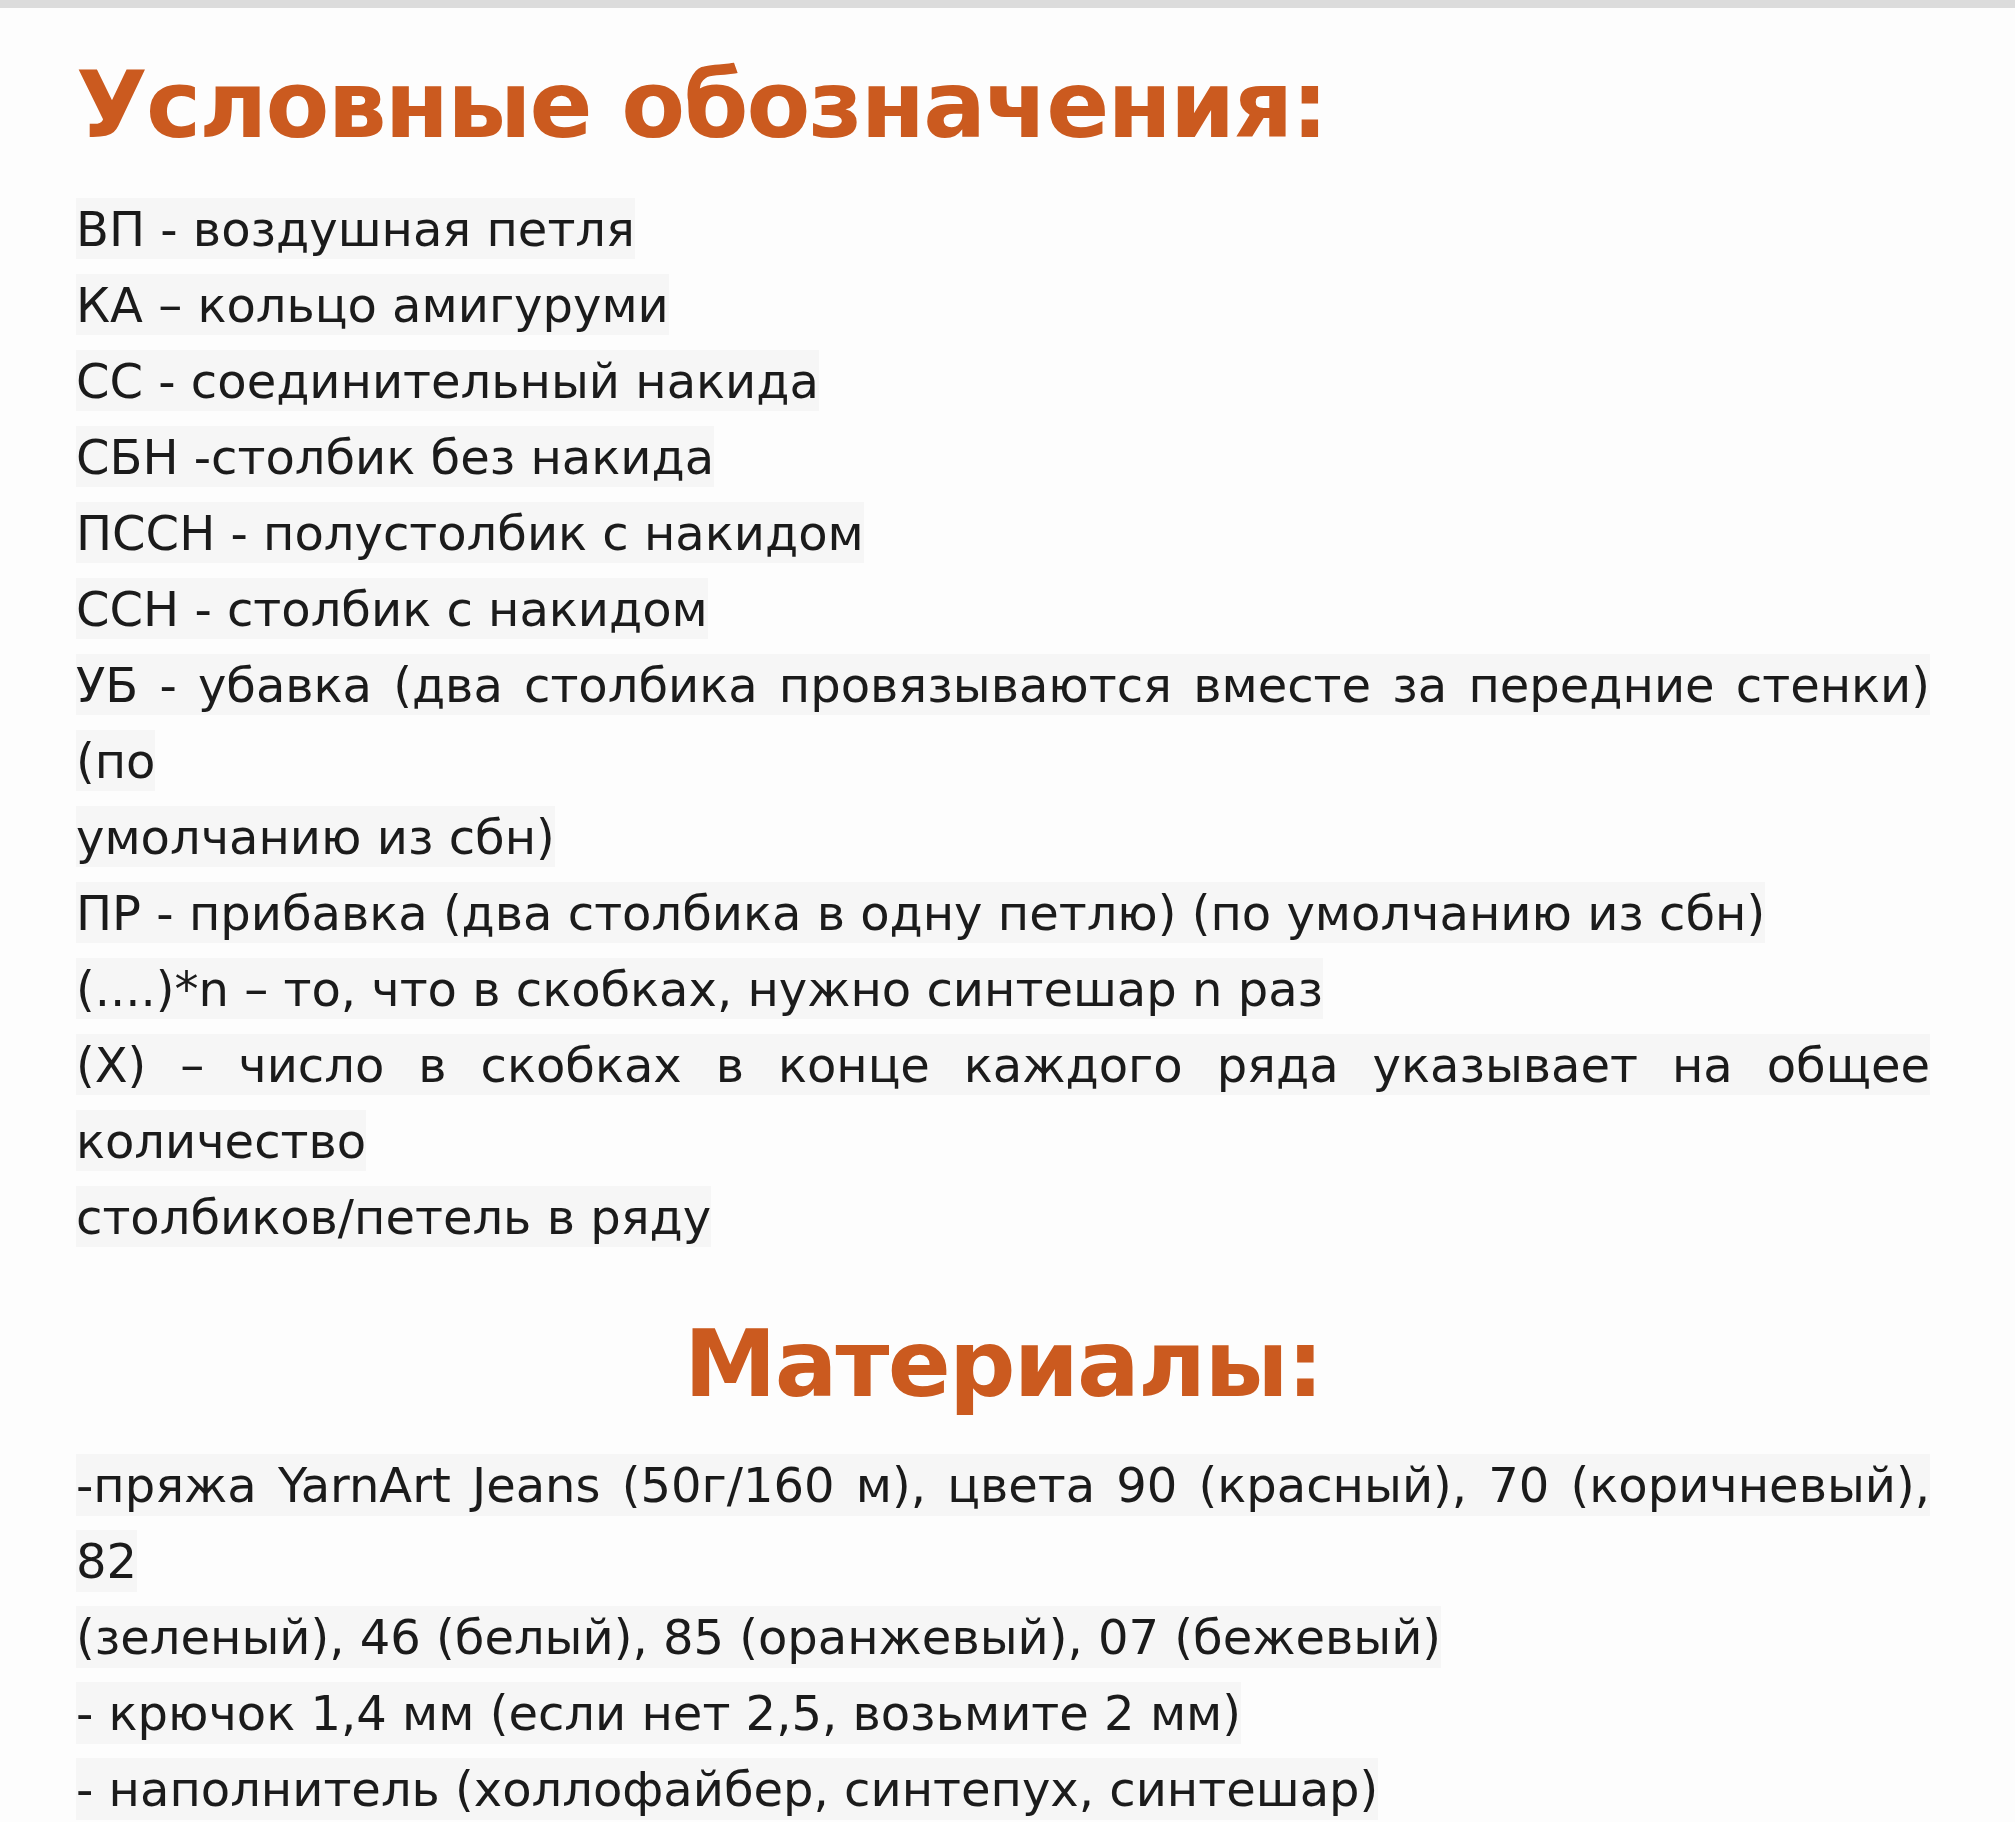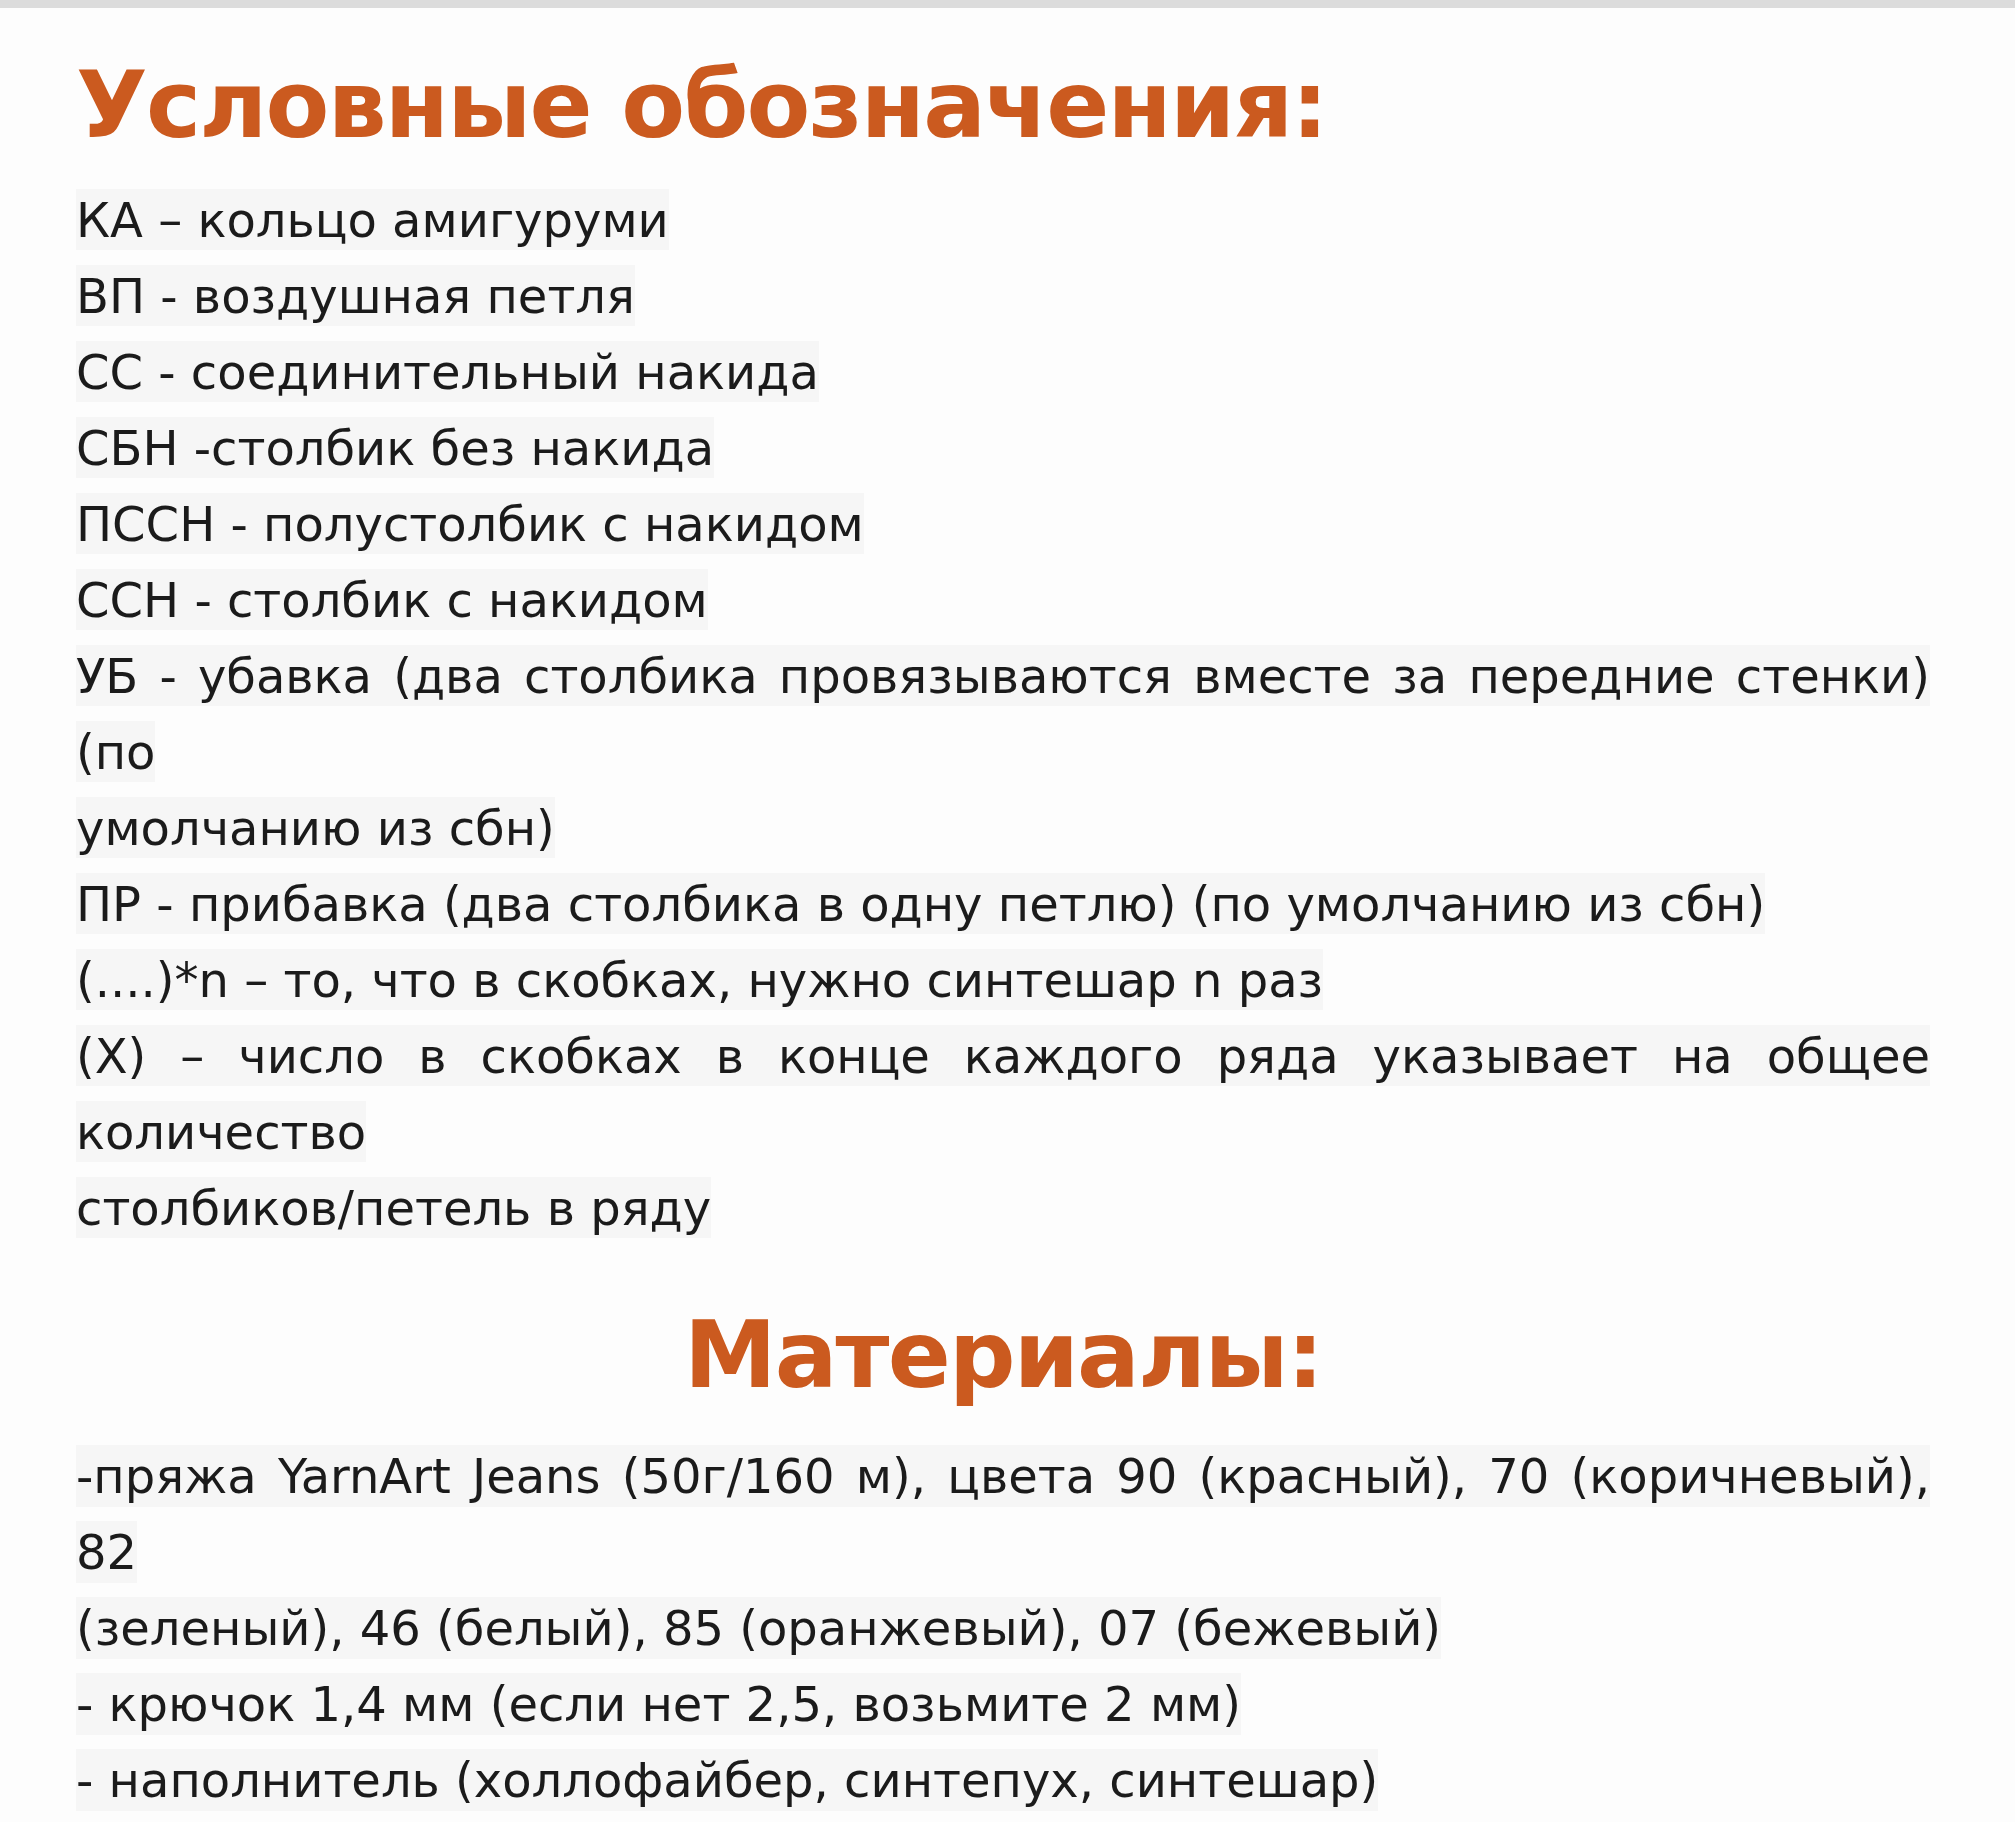--- a/index.html
+++ b/index.html
@@ -23,21 +23,21 @@
     padding: 0 85px 54px 76px; 
   }
   .section-title {
     font-size: 93px;
     line-height: 1.22;
     font-weight: bold;
     letter-spacing: -1.8px;
     color: #cb5a1f;
     margin: 0;
   }
-  .title-legend   { margin: 41px 0 19px 0; }
+  .title-legend   { margin: 41px 0 28px 0; }
   .title-materials{ margin: 54px 0 25px 0; text-align: center; }
   .textblock { margin: 0; }
   .line {
     font-size: 48px;
     line-height: 76px;
     white-space: nowrap;
   }
   
   .jl {
     white-space: normal;
@@ -53,22 +53,22 @@
 </head>
 <body>
 
 <div class="topbar"></div>
 
 <div class="content">
 
   <h1 class="section-title title-legend">Условные обозначения:</h1>
 
   <div class="textblock">
+    <div class="line"><span class="hl">ВП - воздушная петля</span></div>
     <div class="line"><span class="hl">КА – кольцо амигуруми</span></div>
-    <div class="line"><span class="hl">ВП - воздушная петля</span></div>
     <div class="line"><span class="hl">СС - соединительный накида</span></div>
     <div class="line"><span class="hl">СБН -столбик без накида</span></div>
     <div class="line"><span class="hl">ПССН - полустолбик с накидом</span></div>
     <div class="line"><span class="hl">ССН - столбик с накидом</span></div>
     <div class="line jl"><span class="hl">УБ - убавка (два столбика провязываются вместе за передние стенки) (по</span></div>
     <div class="line"><span class="hl">умолчанию из сбн)</span></div>
     <div class="line"><span class="hl">ПР - прибавка (два столбика в одну петлю) (по умолчанию из сбн)</span></div>
     <div class="line"><span class="hl">(....)*n – то, что в скобках, нужно синтешар n раз</span></div>
     <div class="line jl"><span class="hl">(Х) – число в скобках в конце каждого ряда указывает на общее количество</span></div>
     <div class="line"><span class="hl">столбиков/петель в ряду</span></div>

